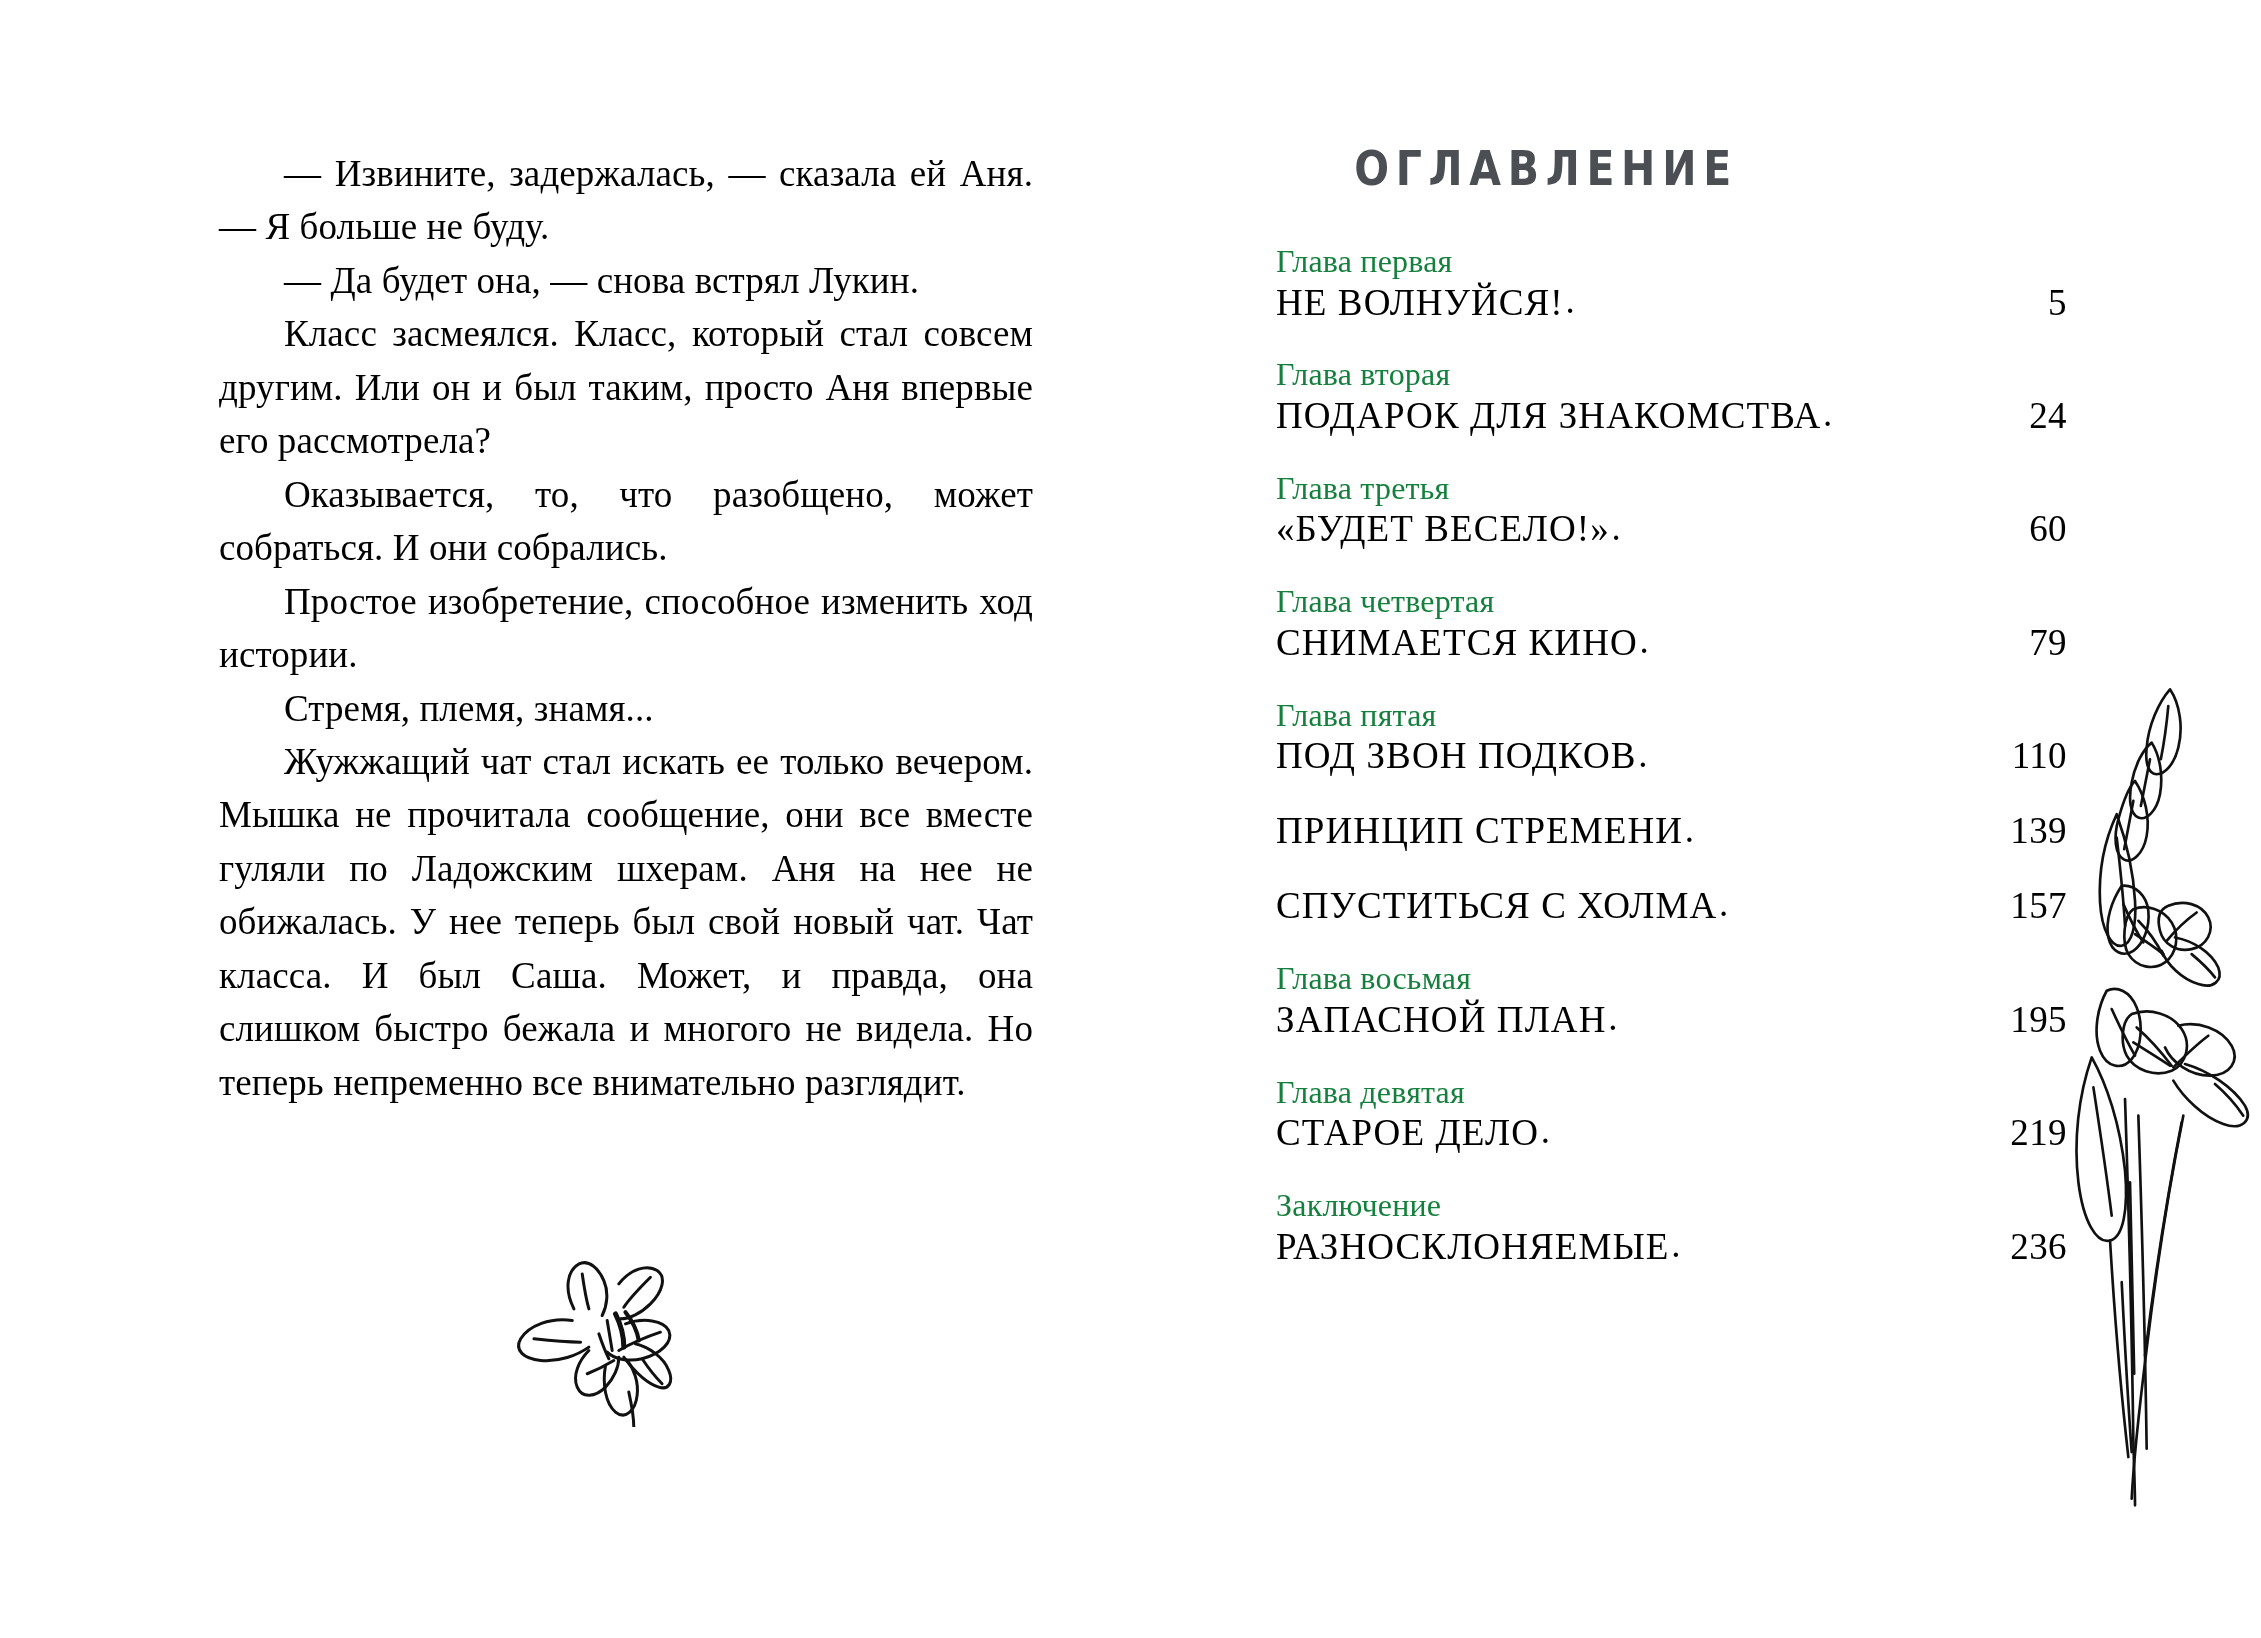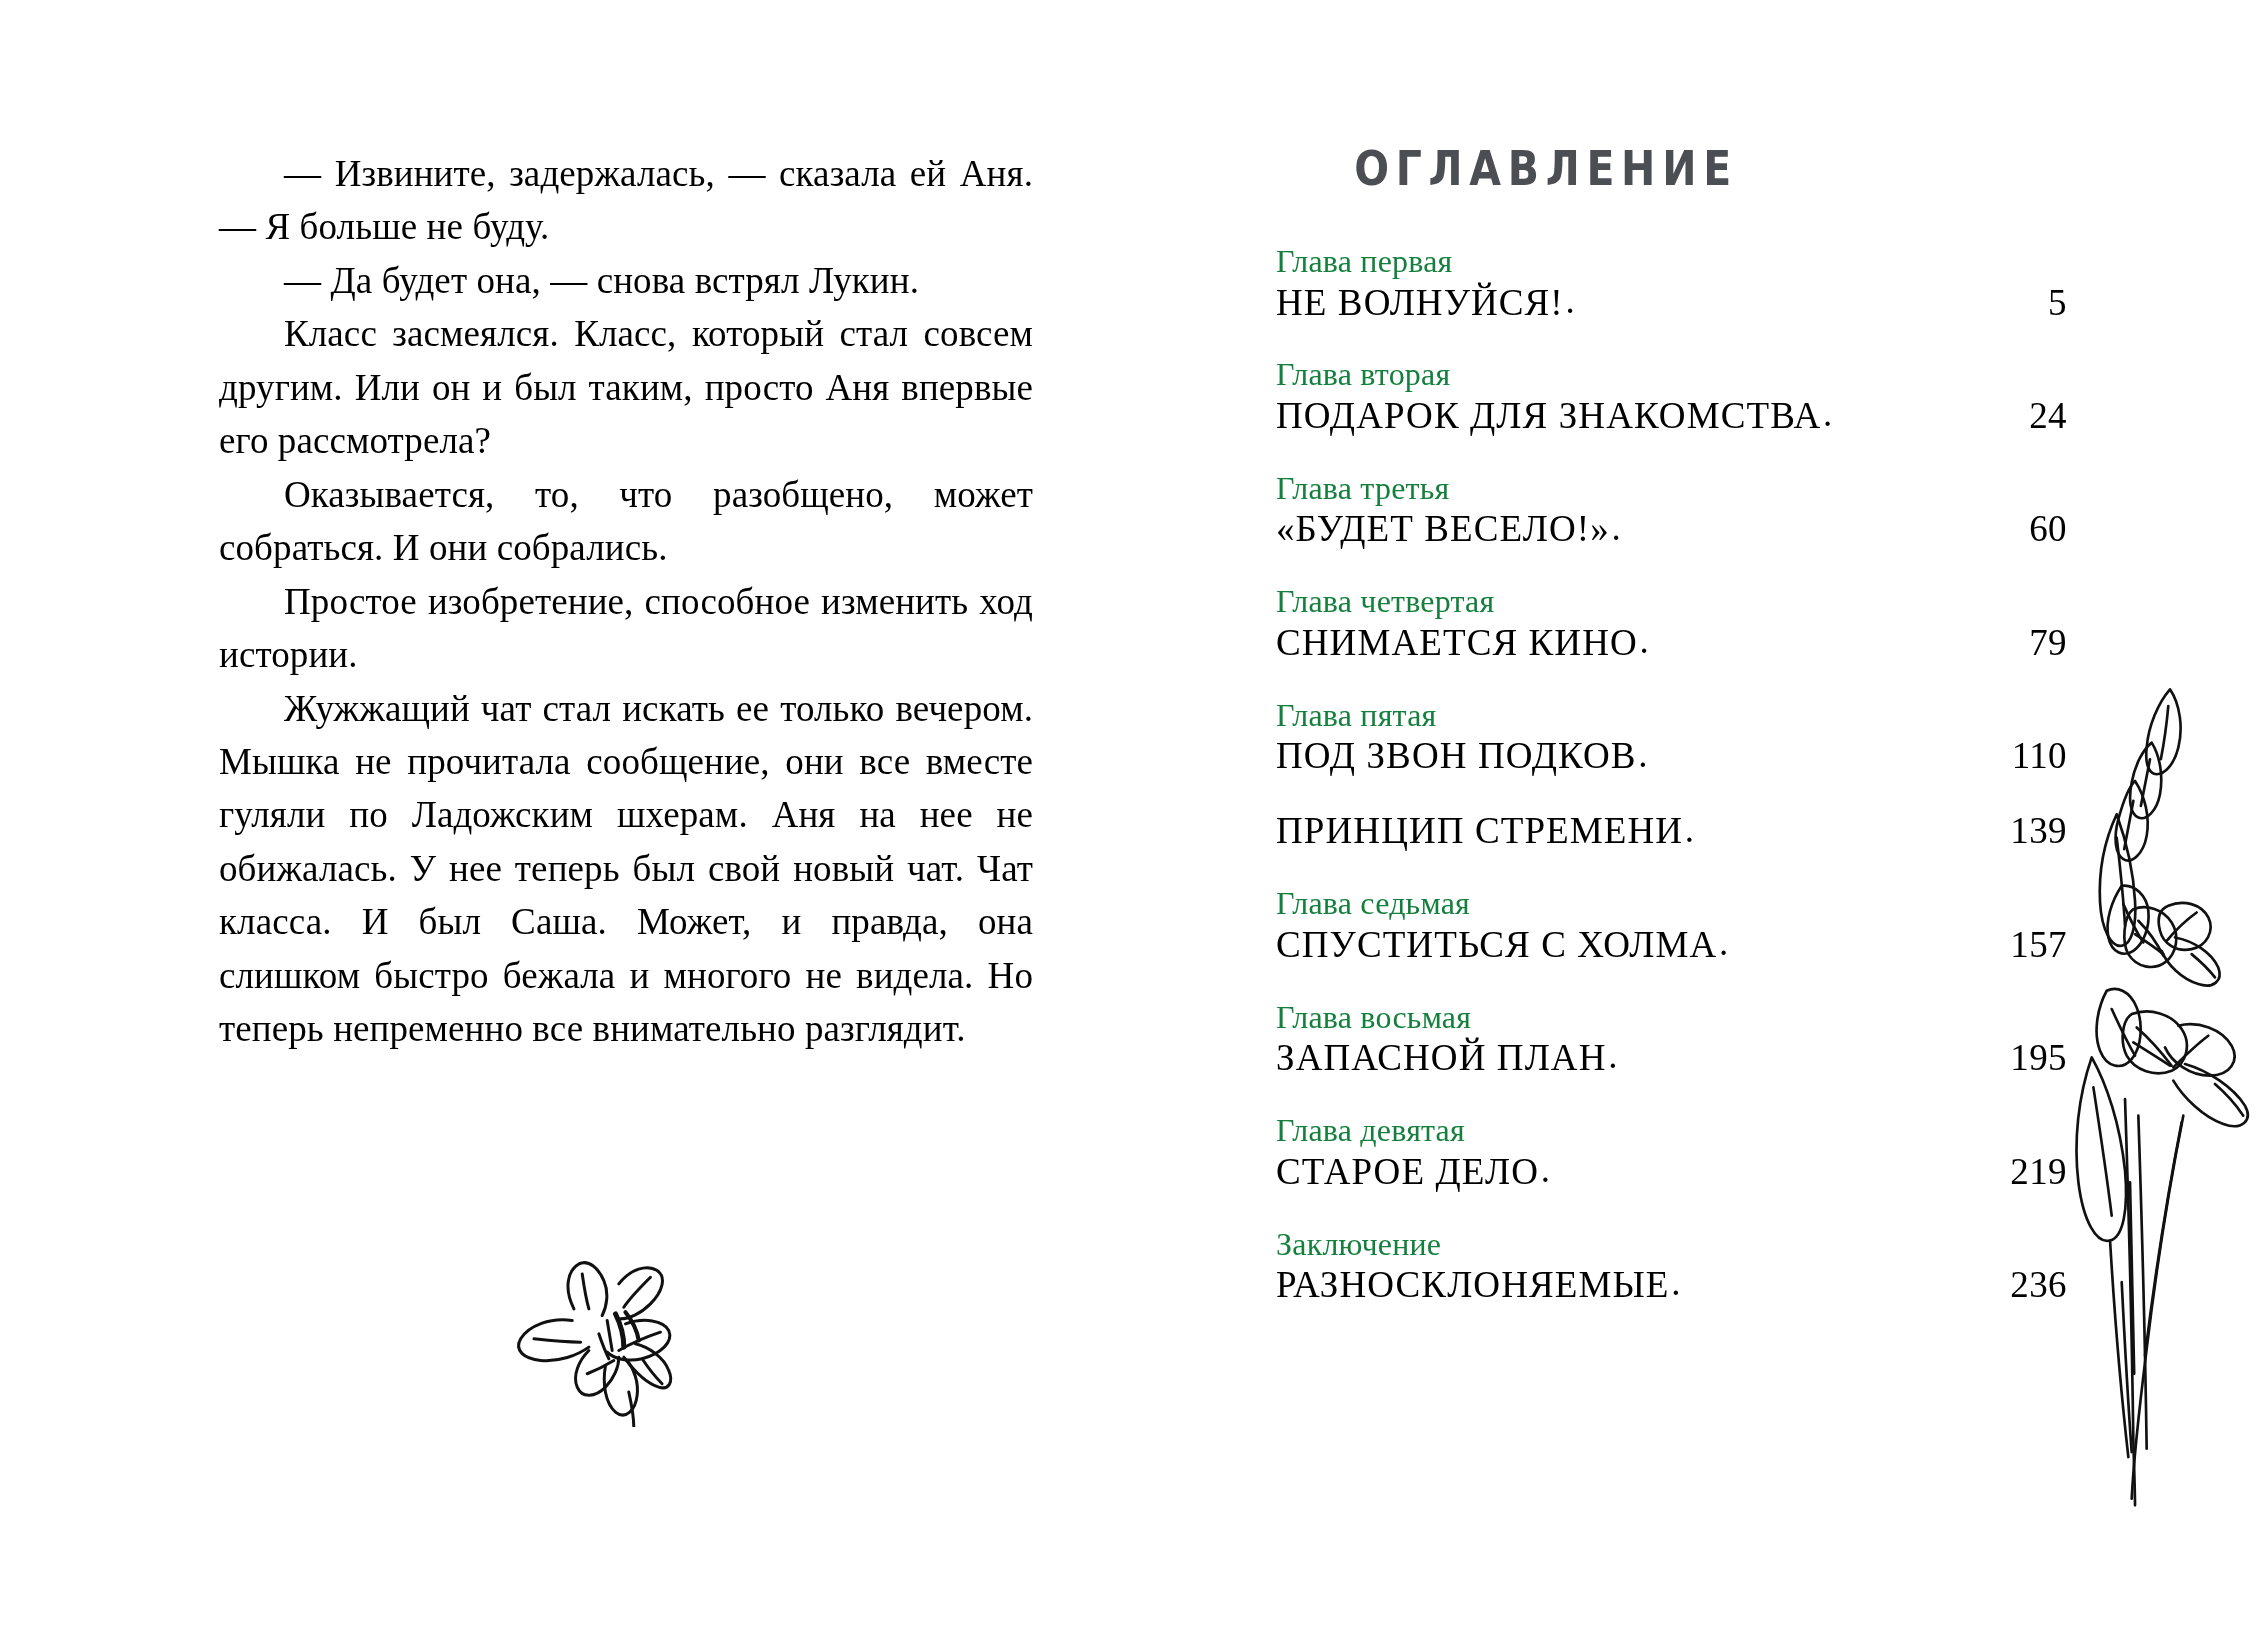--- a/index.html
+++ b/index.html
@@ -166,20 +166,21 @@
 <div class="spread">
 
   <div class="page-left">
 
     <div class="body-column">
       <p class="body-par">— Извините, задержалась, — сказала ей Аня. — Я больше не буду.</p>
       <p class="body-par">— Да будет она, — снова встрял Лукин.</p>
       <p class="body-par">Класс засмеялся. Класс, который стал совсем другим. Или он и был таким, просто Аня впервые его рассмотрела?</p>
       <p class="body-par">Оказывается, то, что разобщено, может собраться. И они собрались.</p>
       <p class="body-par">Простое изобретение, способное изменить ход истории.</p>
+      <p class="body-par">Стремя, племя, знамя...</p>
       <p class="body-par">Жужжащий чат стал искать ее только вечером. Мышка не прочитала сообщение, они все вместе гуляли по Ладожским шхерам. Аня на нее не обижалась. У нее теперь был свой новый чат. Чат класса. И был Саша. Может, и правда, она слишком быстро бежала и многого не видела. Но теперь непременно все внимательно разглядит.</p>
     </div>
 
     <div class="ornament-lily">
       <svg viewBox="0 0 250 220" xmlns="http://www.w3.org/2000/svg" fill="none" stroke="#111" stroke-width="3.6" stroke-linecap="round" stroke-linejoin="round">
 
         <path d="M78 78 C66 54 70 32 84 24 C96 18 108 30 114 44 C120 58 118 74 112 86"></path>
         <path d="M88 36 C90 50 92 64 96 78"></path>
 
         <path d="M132 48 C146 30 166 24 178 32 C190 40 184 58 170 72 C158 84 144 90 134 90"></path>
@@ -262,21 +263,20 @@
 
       <div class="toc-entry">
         <div class="toc-row">
           <span class="toc-name">ПРИНЦИП СТРЕМЕНИ</span>
           <span class="toc-dots">.</span>
           <span class="toc-page">139</span>
         </div>
       </div>
 
       <div class="toc-entry">
-        <div class="toc-kicker">Глава седьмая</div>
         <div class="toc-row">
           <span class="toc-name">СПУСТИТЬСЯ С ХОЛМА</span>
           <span class="toc-dots">.</span>
           <span class="toc-page">157</span>
         </div>
       </div>
 
       <div class="toc-entry">
         <div class="toc-kicker">Глава восьмая</div>
         <div class="toc-row">

